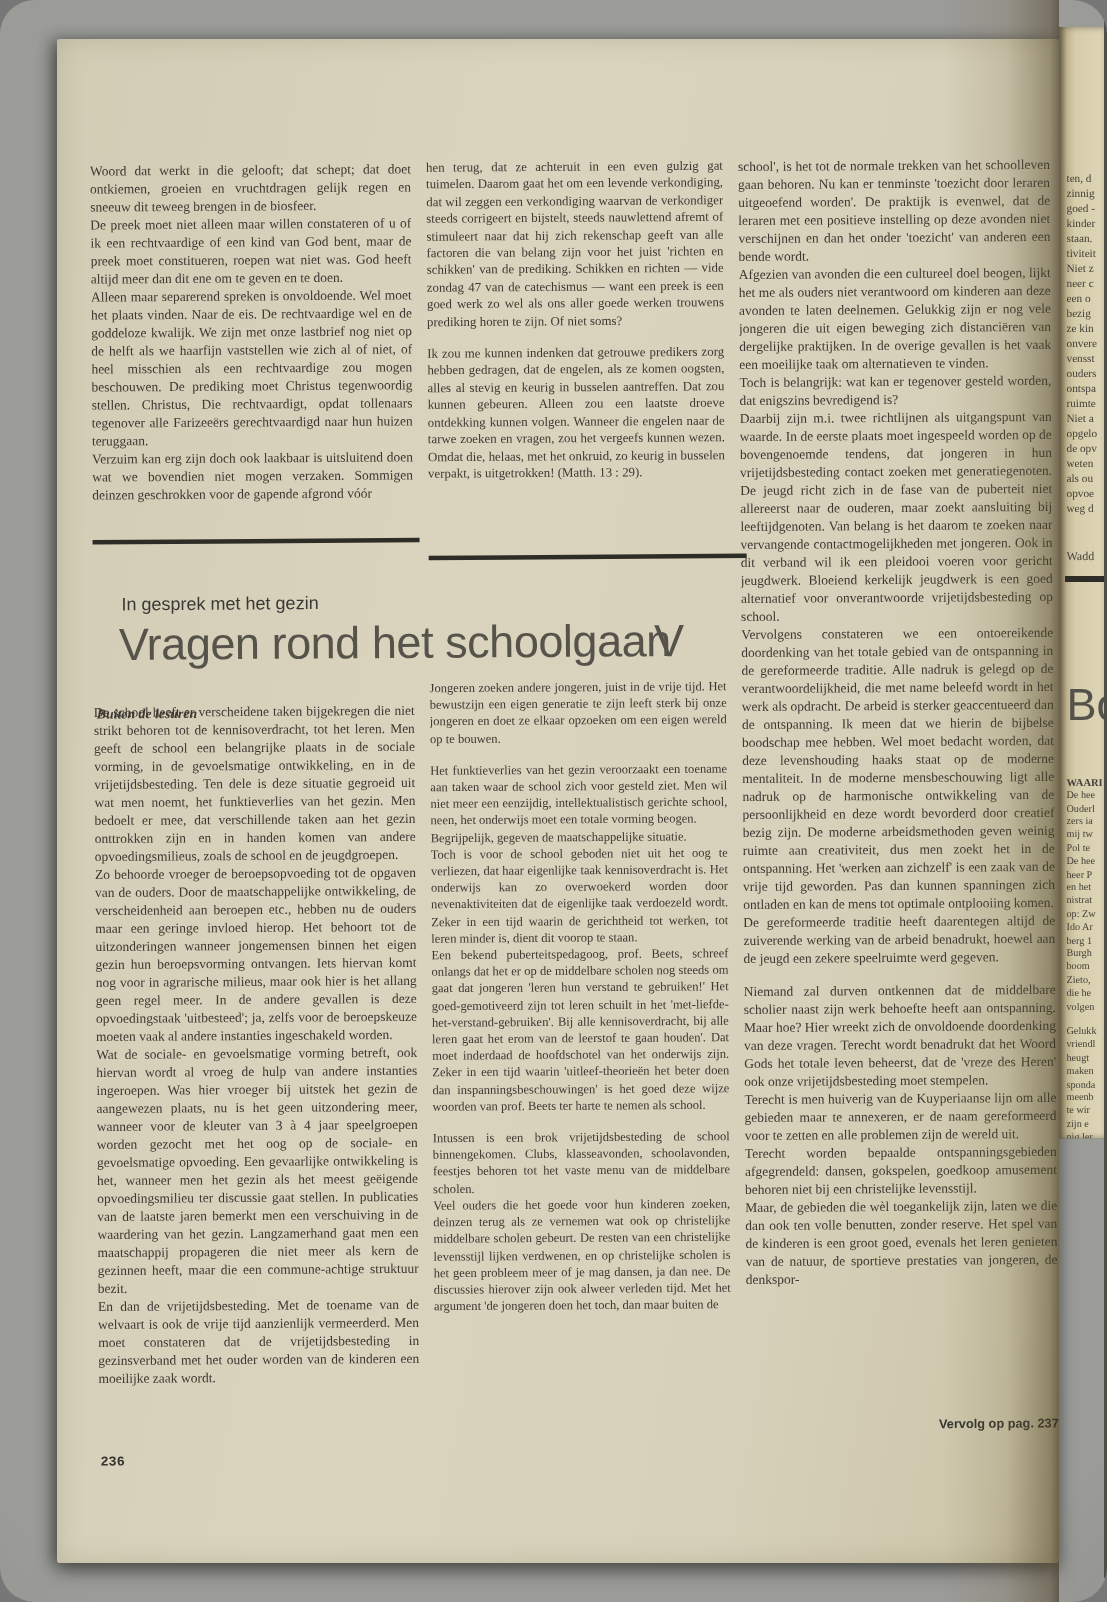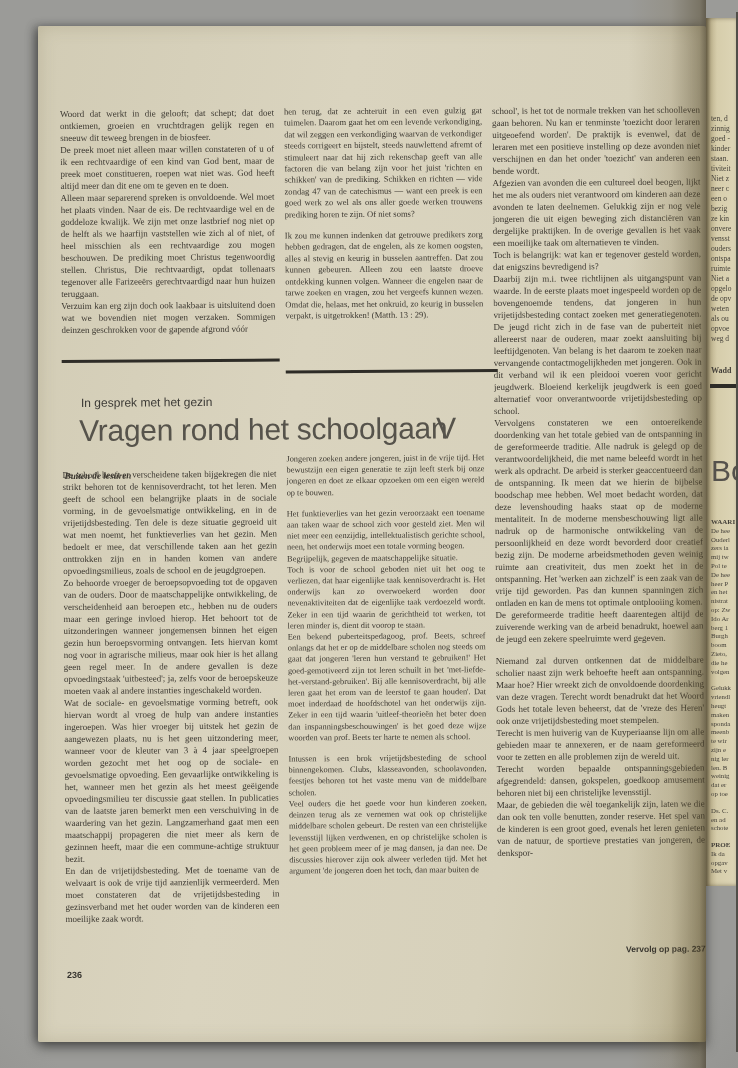--- a/index.html
+++ b/index.html
@@ -1,47 +1,47 @@
 <!DOCTYPE html>
 <html><head>
 <meta charset="utf-8">
 <style>
   html,body{margin:0;padding:0;background:#777;}
   .photo{position:relative;width:738px;height:1068px;overflow:hidden;
          background:radial-gradient(130% 120% at 48% 45%, #9b9b98 55%, #7c7c79 85%, #646462 100%);
-         font-family:"Liberation Serif", serif;}
+         font-family:"Liberation Serif", serif;border-radius:23px;}
   .page{position:absolute;left:38px;top:26px;width:668px;height:1016px;
         background:linear-gradient(100deg,#d2ccb5 0%,#dad4bf 38%,#d7d1bb 72%,#cdc6aa 94%,#bdb494 100%);
         box-shadow:0 5px 12px rgba(30,30,28,.55), -4px 0 9px rgba(30,30,28,.35), inset 0 0 18px rgba(110,98,66,.22);
         border-radius:2px;}
   .tilt{position:absolute;left:0;top:0;width:100%;height:100%;
         transform:rotate(-0.4deg);transform-origin:320px 520px;}
   .col{position:absolute;overflow:hidden;color:#3c3831;font-size:9px;line-height:12px;text-align:justify;}
   .col p{margin:0;}
   .col p.gap{margin-top:10px;}
   .sermon2{font-size:8.6px;line-height:11.4px;}
   .school2{font-size:8.4px;line-height:11.2px;}
   .rule{position:absolute;height:3px;background:#2e2c27;}
   .kicker{position:absolute;font-family:"Liberation Sans",sans-serif;font-size:12px;color:#3b3935;}
   .headline{position:absolute;font-family:"Liberation Sans",sans-serif;font-size:30px;
             letter-spacing:-0.3px;color:#56534b;white-space:nowrap;}
   .subhead{position:absolute;font-style:italic;font-weight:bold;font-size:9.2px;color:#3c3831;}
-  .pagenum{position:absolute;font-family:Liberation Sans, sans-serif;font-weight:bold;font-size:9px;color:#35332e;}
+  .pagenum{position:absolute;font-family:Liberation Mono, monospace;font-weight:bold;font-size:9px;color:#35332e;}
   .vervolg{position:absolute;font-family:"Liberation Sans",sans-serif;font-weight:bold;font-size:8.5px;
            color:#35332e;text-align:right;}
   .fold{position:absolute;left:628px;top:0;width:78px;height:100%;pointer-events:none;
         background:linear-gradient(to right, rgba(120,104,66,0) 0%, rgba(120,104,66,.18) 55%, rgba(82,70,40,.45) 92%, rgba(60,50,28,.6) 100%);}
-  .sliver{position:absolute;left:706px;top:18px;width:30px;height:868px;overflow:hidden;
+  .sliver{position:absolute;left:706px;top:18px;width:30px;height:741px;overflow:hidden;
           background:linear-gradient(to right,#8a7f63 0px,#bfb490 5px,#d6cdab 11px,#ddd5b6 100%);
           box-shadow:inset 2px 0 4px rgba(50,42,22,.5);}
   .right-edge{position:absolute;left:736px;top:12px;width:2px;height:1040px;background:#504e48;}
   .frag-lines{position:absolute;left:5px;width:60px;color:#45413a;}
   .frag-lines div, .section div{white-space:nowrap;}
   .fragments{top:96px;font-size:7.5px;line-height:10px;}
-  .signature{position:absolute;left:5px;top:348px;font-size:8px;color:#45413a;white-space:nowrap;font-weight:bold;}
+  .signature{position:absolute;left:5px;top:348px;font-size:8px;color:#45413a;white-space:nowrap;}
   .sliver-rule{position:absolute;left:4px;top:366px;width:26px;height:4px;background:#2e2c27;}
   .sliver-headline{position:absolute;left:5px;top:436px;font-family:"Liberation Sans",sans-serif;
                    font-size:30px;color:#55524c;white-space:nowrap;}
   .sections{position:absolute;left:5px;top:500px;width:60px;color:#45413a;font-size:6.8px;line-height:8.8px;}
   .section{margin-bottom:8px;}
   .sec-head{font-weight:bold;font-size:7px;}
 </style>
 </head>
 <body>
 

